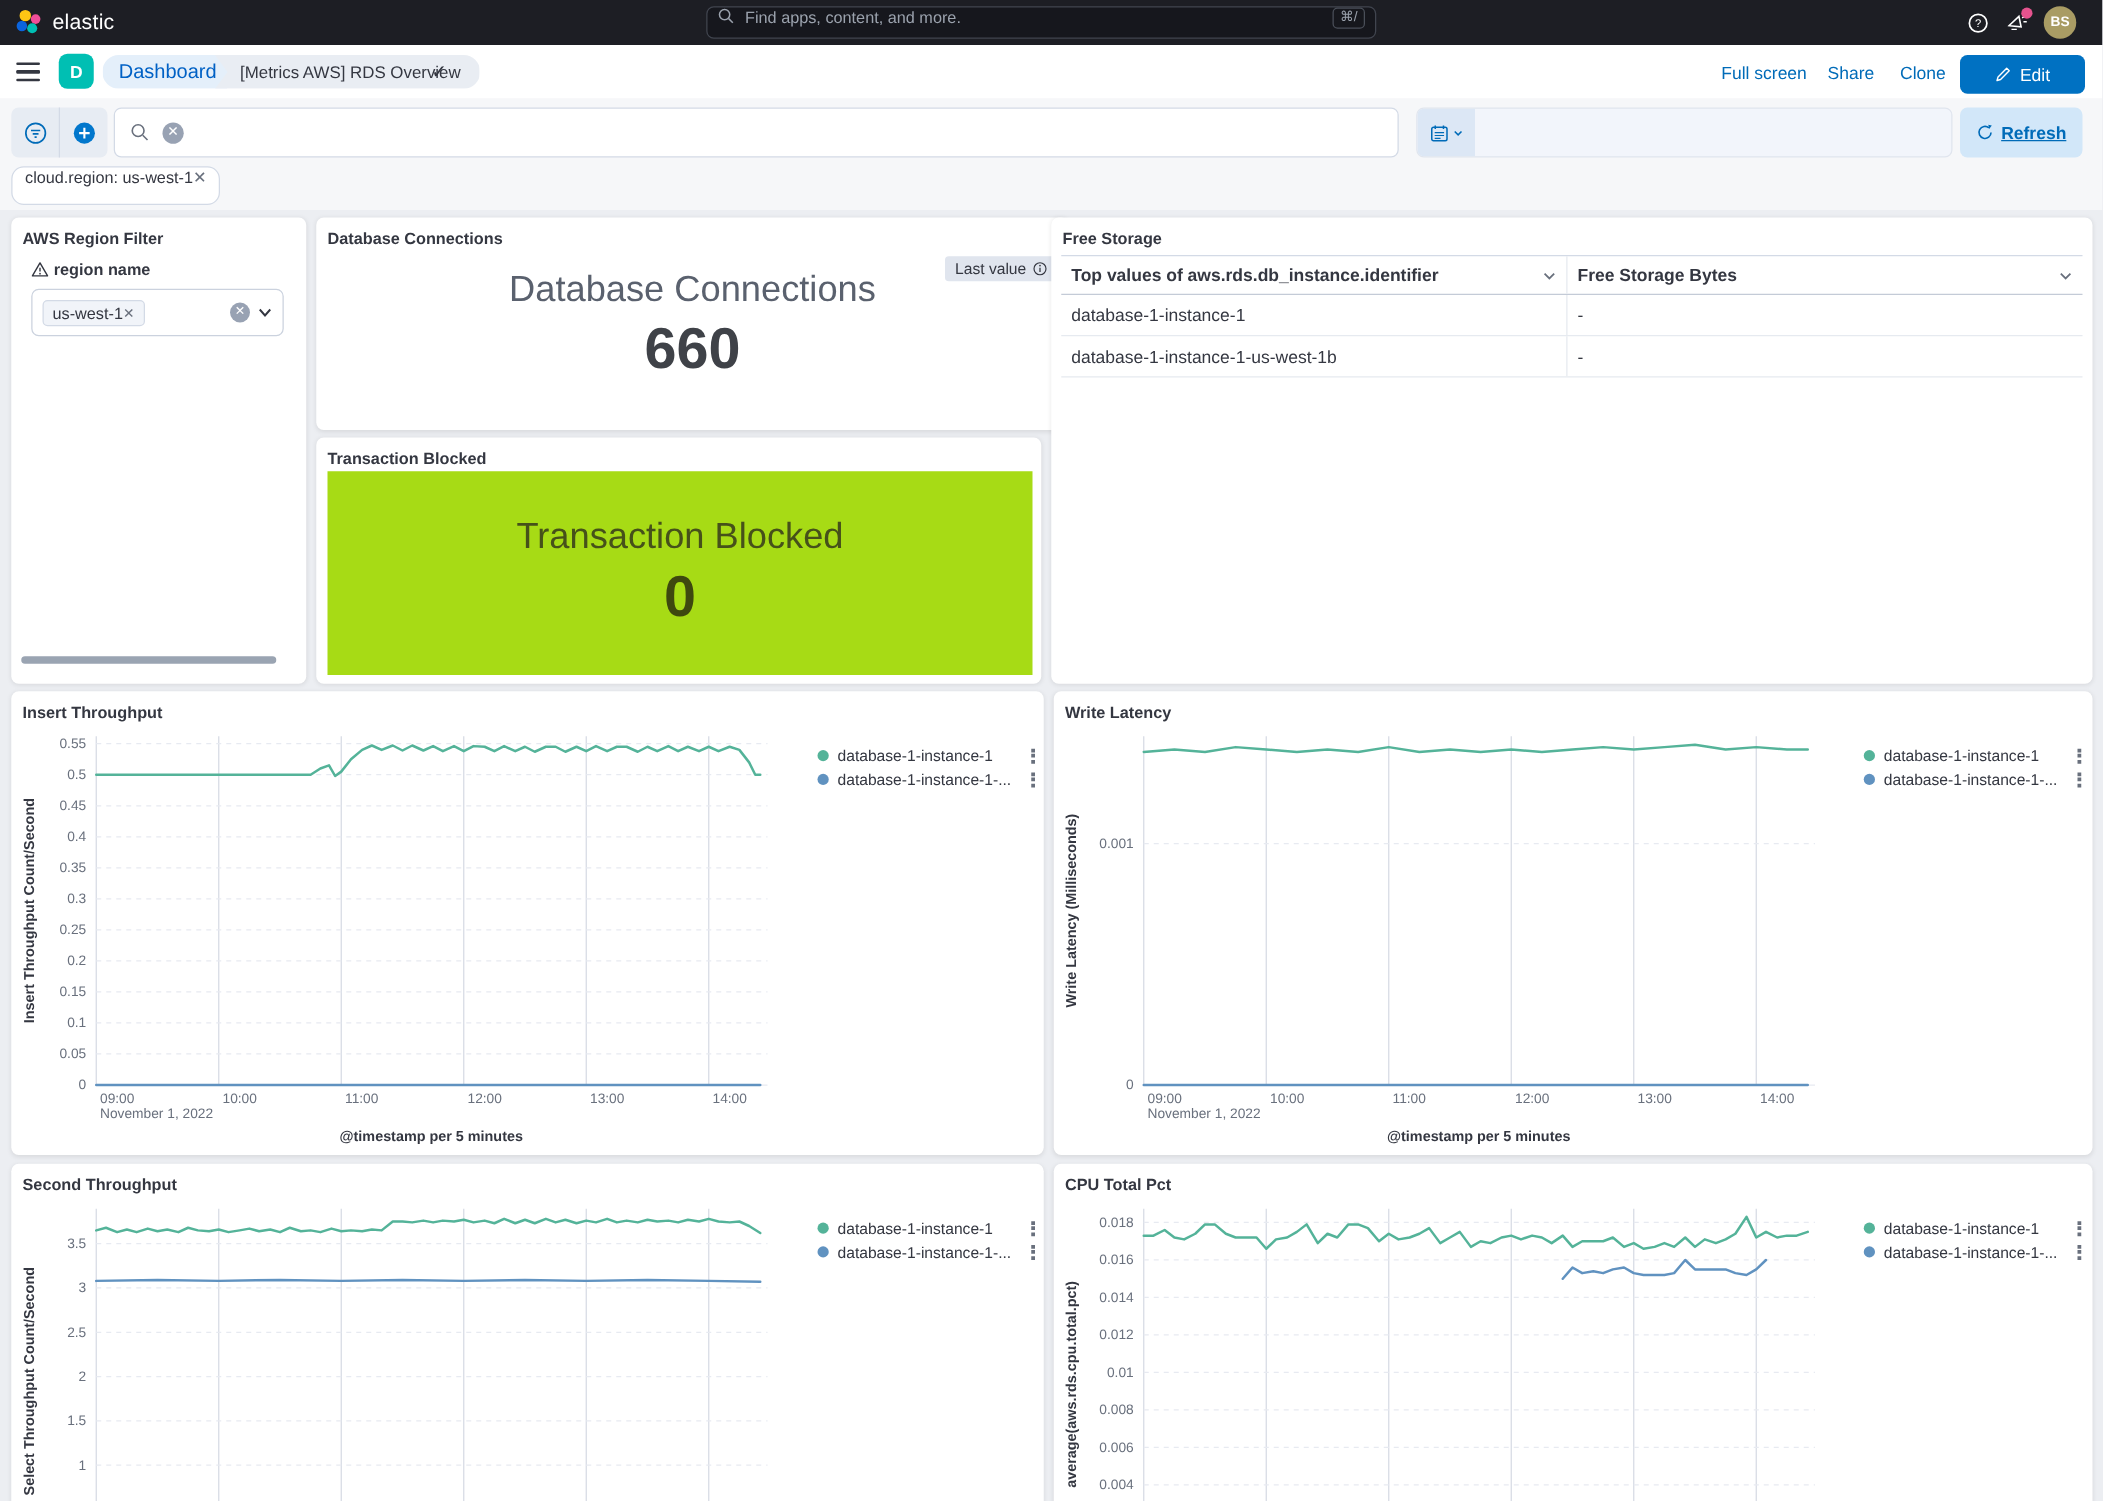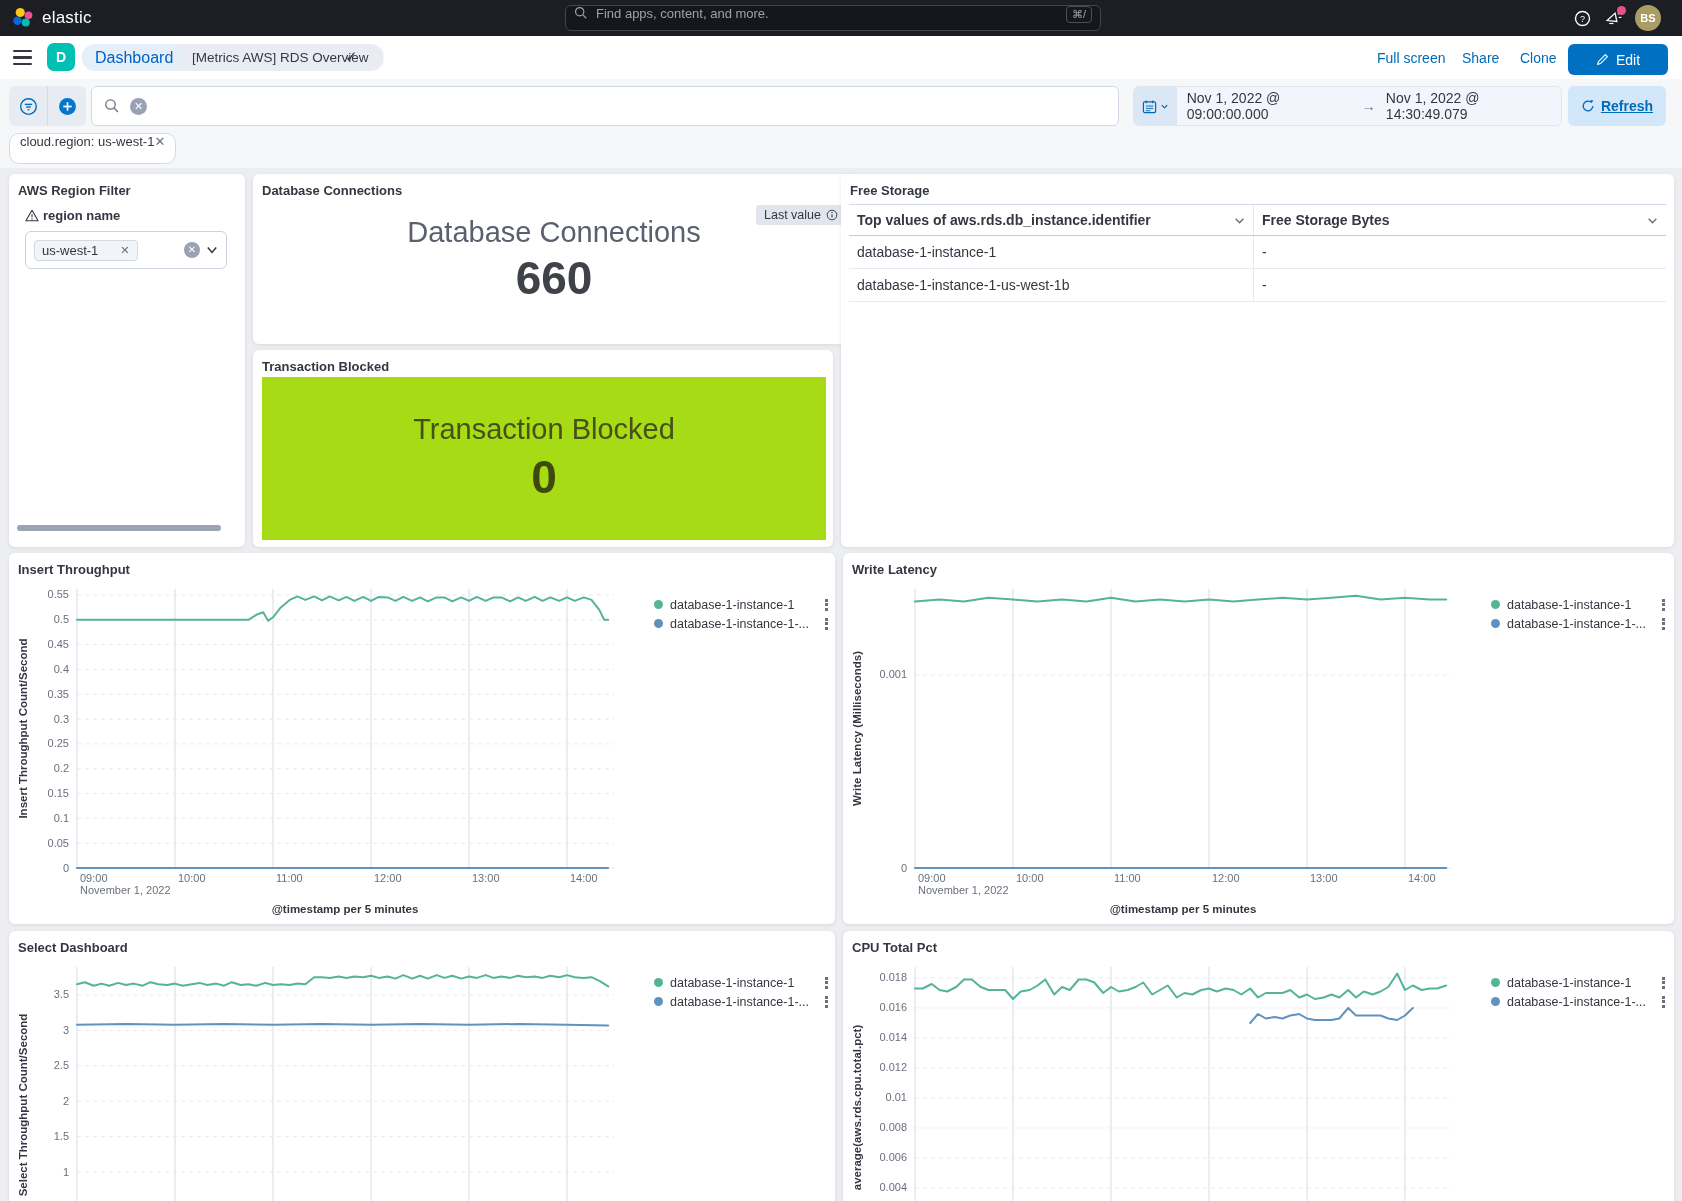--- a/index.html
+++ b/index.html
@@ -61,21 +61,21 @@
 
   
   .panel{position:absolute;background:#fff;border-radius:6px;box-shadow:0 1px 4px rgba(0,0,0,.09);}
   .ptitle{position:absolute;left:9px;top:9px;font-size:13px;font-weight:bold;color:#343741;}
 
   
   .ctl-label{position:absolute;left:16px;top:34px;font-size:13px;font-weight:600;color:#343741;display:flex;align-items:center;gap:4px;}
   .combo{position:absolute;left:16px;top:57px;width:202px;height:38px;background:#fff;border:1px solid #CBD2DE;border-radius:6px;
       display:flex;align-items:center;padding:0 8px;box-sizing:border-box;gap:6px;}
   .combo-pill{background:#F1F4F9;border:1px solid #D3DAE6;border-radius:4px;font-size:13px;padding:2px 7px;display:flex;
-      align-items:center;gap:22px;}
+      align-items:center;gap:0;}
   .combo-right{margin-left:auto;display:flex;align-items:center;gap:6px;}
   .hscroll{position:absolute;left:8px;top:351px;width:204px;height:6px;border-radius:3px;background:#9AA4B2;cursor:pointer;}
 
   
   .badge{position:absolute;right:9px;top:31px;background:#E0E5EE;border-radius:3px;font-size:12.5px;color:#343741;
       padding:3px 8px;display:flex;align-items:center;gap:5px;}
   .metric-box{position:absolute;left:0;right:0;text-align:center;}
   .m-label{font-size:29px;color:#5A616E;}
   .m-value{font-size:46px;font-weight:bold;color:#3F4248;margin-top:2px;}
   .green-block{position:absolute;left:9px;top:27px;width:564px;height:163px;display:flex;flex-direction:column;
@@ -198,25 +198,20 @@
         <rect x="1.5" y="3" width="13" height="11.5" rx="1.5" fill="none" stroke="#006BB8" stroke-width="1.3"></rect>
         <line x1="4.5" y1="1.5" x2="4.5" y2="4.5" stroke="#006BB8" stroke-width="1.3"></line>
         <line x1="11.5" y1="1.5" x2="11.5" y2="4.5" stroke="#006BB8" stroke-width="1.3"></line>
         <line x1="4" y1="7.5" x2="12" y2="7.5" stroke="#006BB8" stroke-width="1"></line>
         <line x1="4" y1="10" x2="12" y2="10" stroke="#006BB8" stroke-width="1"></line>
         <line x1="4" y1="12.5" x2="9" y2="12.5" stroke="#006BB8" stroke-width="1"></line>
       </svg>
       <svg width="9" height="9" viewBox="0 0 10 10">
         <polyline points="2,3.5 5,6.5 8,3.5" fill="none" stroke="#006BB8" stroke-width="1.4"></polyline>
       </svg>
-    </span>
-    <span class="datetxt">
-      <span>Nov 1, 2022 @ 09:00:00.000</span>
-      <span style="color:#69707D;">→</span>
-      <span>Nov 1, 2022 @ 14:30:49.079</span>
     </span>
   </div>
   <div class="abs refresh-btn">
     <svg width="14" height="14" viewBox="0 0 16 16">
       <path d="M13.5 8 A5.5 5.5 0 1 1 11.6 3.8" fill="none" stroke="#006BB8" stroke-width="1.5"></path>
       <polygon points="11,1 14.2,1.6 11.8,4.8" fill="#006BB8"></polygon>
     </svg>
     <span>Refresh</span>
   </div>
   <div class="abs fpill">
@@ -442,21 +437,21 @@
         <text x="60" y="138.30431432973808" fill="#69707D" font-size="11" text-anchor="end" font-family="Liberation Sans,sans-serif">2.5</text>
         <line x1="68" y1="99.3651771956857" x2="605" y2="99.3651771956857" stroke="#E7EAF1" stroke-width="1" stroke-dasharray="4 4"></line>
         <text x="60" y="102.8651771956857" fill="#69707D" font-size="11" text-anchor="end" font-family="Liberation Sans,sans-serif">3</text>
         <line x1="68" y1="63.92604006163327" x2="605" y2="63.92604006163327" stroke="#E7EAF1" stroke-width="1" stroke-dasharray="4 4"></line>
         <text x="60" y="67.42604006163327" fill="#69707D" font-size="11" text-anchor="end" font-family="Liberation Sans,sans-serif">3.5</text>
         <polyline points="68.0,53.3 75.8,51.2 84.7,54.7 92.5,52.6 100.3,54.7 109.2,51.9 117.0,54.0 124.8,52.6 133.7,54.7 141.5,51.2 149.3,53.3 158.2,54.0 166.0,52.6 173.8,54.7 182.7,53.3 190.5,51.9 198.3,54.0 207.2,52.6 215.0,54.7 222.8,51.2 231.7,54.0 239.5,53.3 247.3,54.7 256.2,51.9 264.0,54.0 271.8,53.3 280.7,54.0 288.5,52.6 296.3,53.3 305.2,46.2 313.0,46.2 320.8,46.9 329.7,45.5 337.5,46.9 345.3,45.5 354.2,46.2 362.0,44.8 369.8,46.9 378.7,45.5 386.5,47.6 394.3,44.1 403.2,47.6 411.0,44.8 418.8,47.6 427.7,44.1 435.5,46.9 443.3,44.8 452.2,47.6 460.0,45.5 467.8,46.9 476.7,44.1 484.5,46.9 492.3,45.5 501.2,46.9 509.0,44.8 516.8,46.2 525.7,45.5 533.5,46.9 541.3,44.8 550.2,46.2 558.0,44.1 565.8,46.2 574.7,46.9 582.5,46.2 590.3,49.8 599.2,55.4" fill="none" stroke="#54B399" stroke-width="2" stroke-linejoin="round" stroke-linecap="round"></polyline>
         <polyline points="68.0,93.7 117.0,93.0 166.0,93.7 215.0,93.0 264.0,93.7 313.0,93.0 362.0,93.7 411.0,93.0 460.0,93.7 509.0,93.0 558.0,93.7 599.2,94.4" fill="none" stroke="#6092C0" stroke-width="2" stroke-linejoin="round" stroke-linecap="round"></polyline>
         <text x="336" y="357" fill="#343741" font-size="11.5" font-weight="bold" text-anchor="middle" font-family="Liberation Sans,sans-serif">@timestamp per 5 minutes</text>
         <text x="18" y="174" fill="#343741" font-size="11.5" font-weight="bold" text-anchor="middle" transform="rotate(-90 18 174)" font-family="Liberation Sans,sans-serif">Select Throughput Count/Second</text>
       </svg>
-    <div class="ptitle">Select Dashboard</div>
+    <div class="ptitle">Second Throughput</div>
     <div class="chart-legend">
         <div class="leg-item">
           <span class="leg-dot" style="background: rgb(84, 179, 153);"></span>
           <span class="leg-txt">database-1-instance-1</span>
           <span class="leg-menu">
             <i></i>
             <i></i>
             <i></i>
           </span>
         </div>

